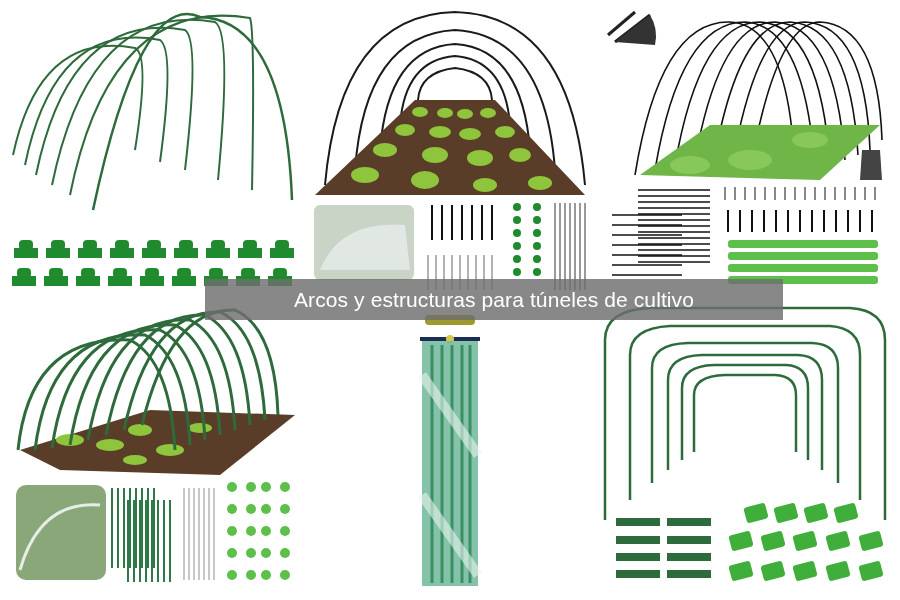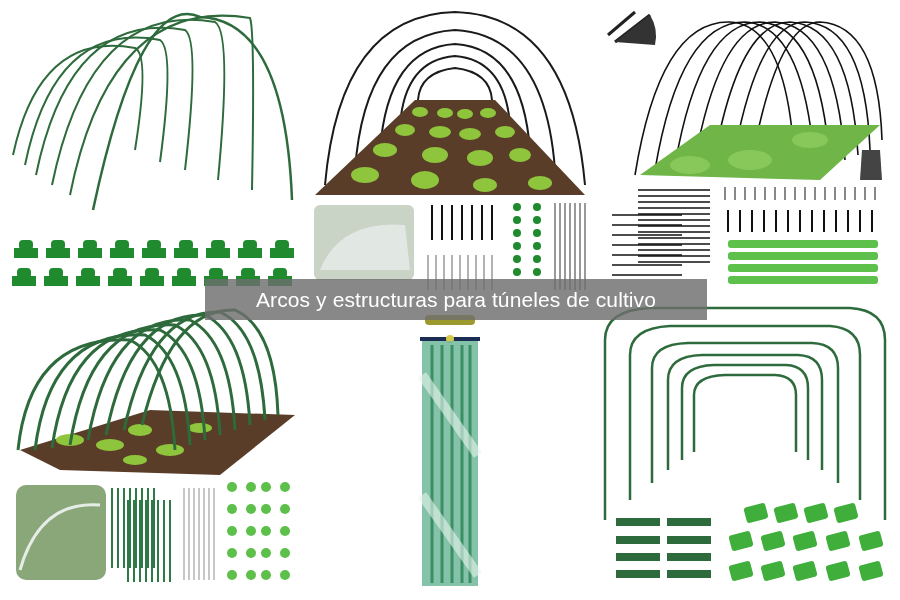--- a/index.html
+++ b/index.html
@@ -1,20 +1,20 @@
 <!DOCTYPE html>
 <html><head>
 <meta charset="utf-8">
 <style>
   html, body { margin:0; padding:0; }
   body { width:900px; height:600px; background:#ffffff; position:relative; overflow:hidden;
          font-family:"Liberation Sans", sans-serif; }
   .panel { position:absolute; overflow:hidden; }
   .panel svg { display:block; width:100%; height:100%; }
-  #caption-banner { position:absolute; left:205px; top:279px; width:502px; height:41px;
+  #caption-banner { position:absolute; left:205px; top:279px; width:578px; height:41px;
          background:rgba(110,110,110,0.82); display:flex; align-items:center; justify-content:center; }
   #caption-text { color:#ffffff; font-size:21px; font-family:"Liberation Sans", sans-serif;
          letter-spacing:0.1px; white-space:nowrap; }
 </style>
 </head>
 <body>
 
 <div class="panel" style="left:0;top:0;width:310px;height:300px;">
   <svg viewBox="0 0 310 300">
     <g fill="none" stroke="#2e6b3c" stroke-width="2">

